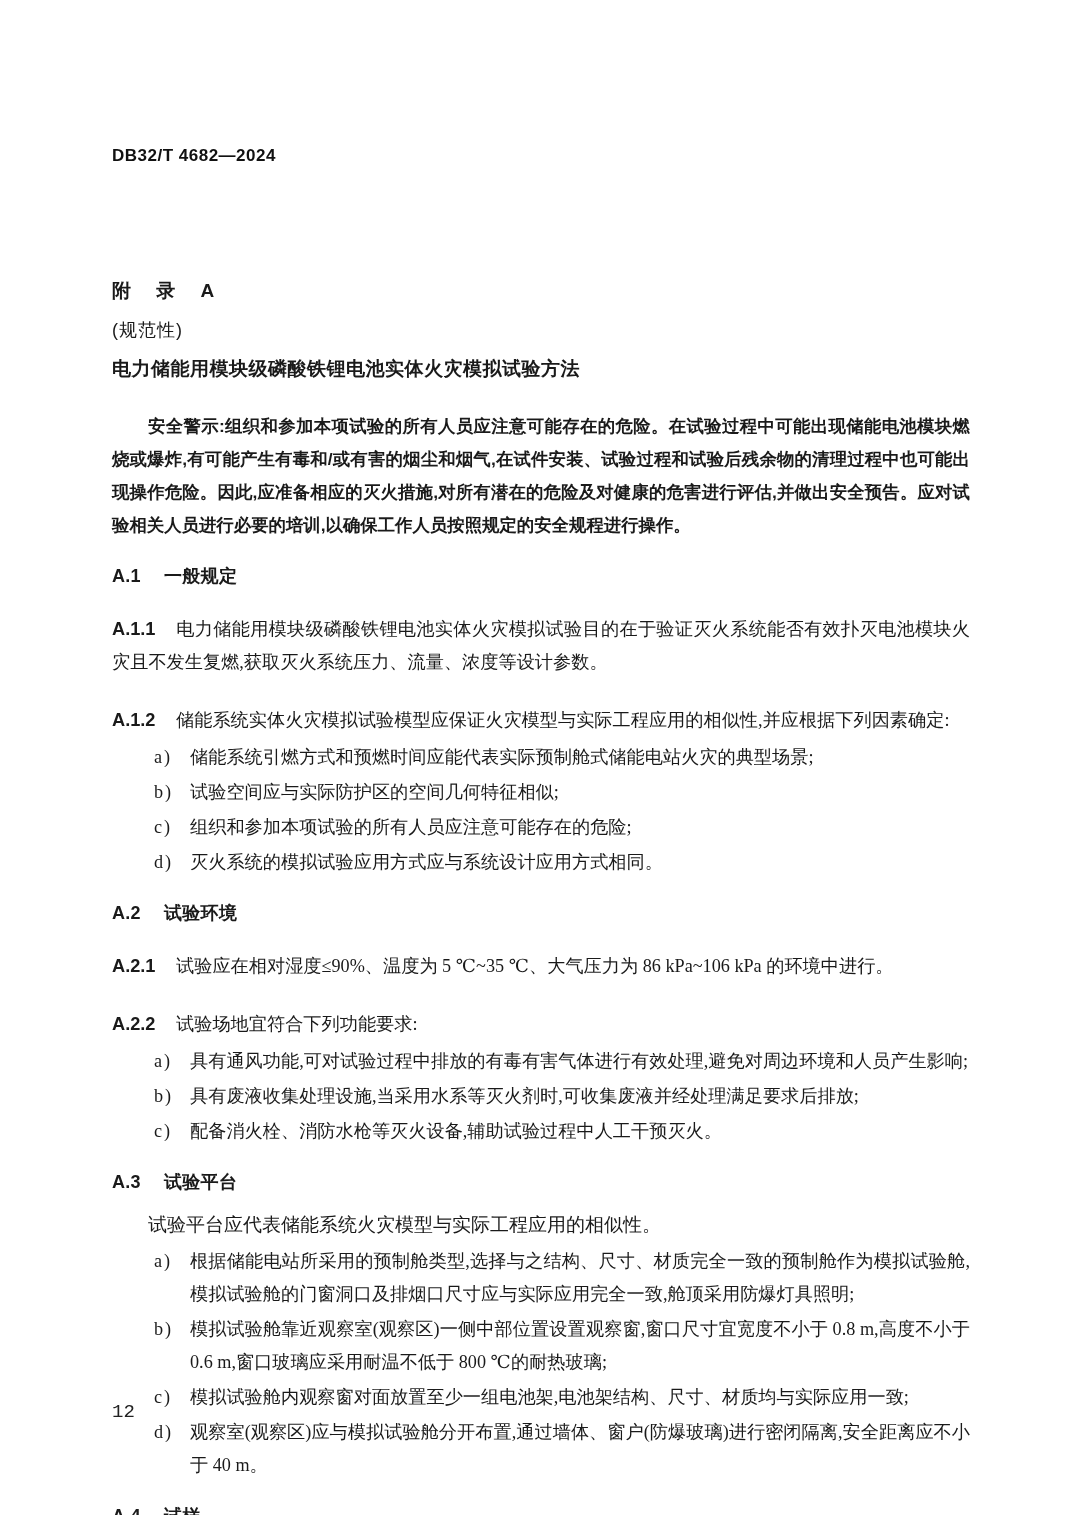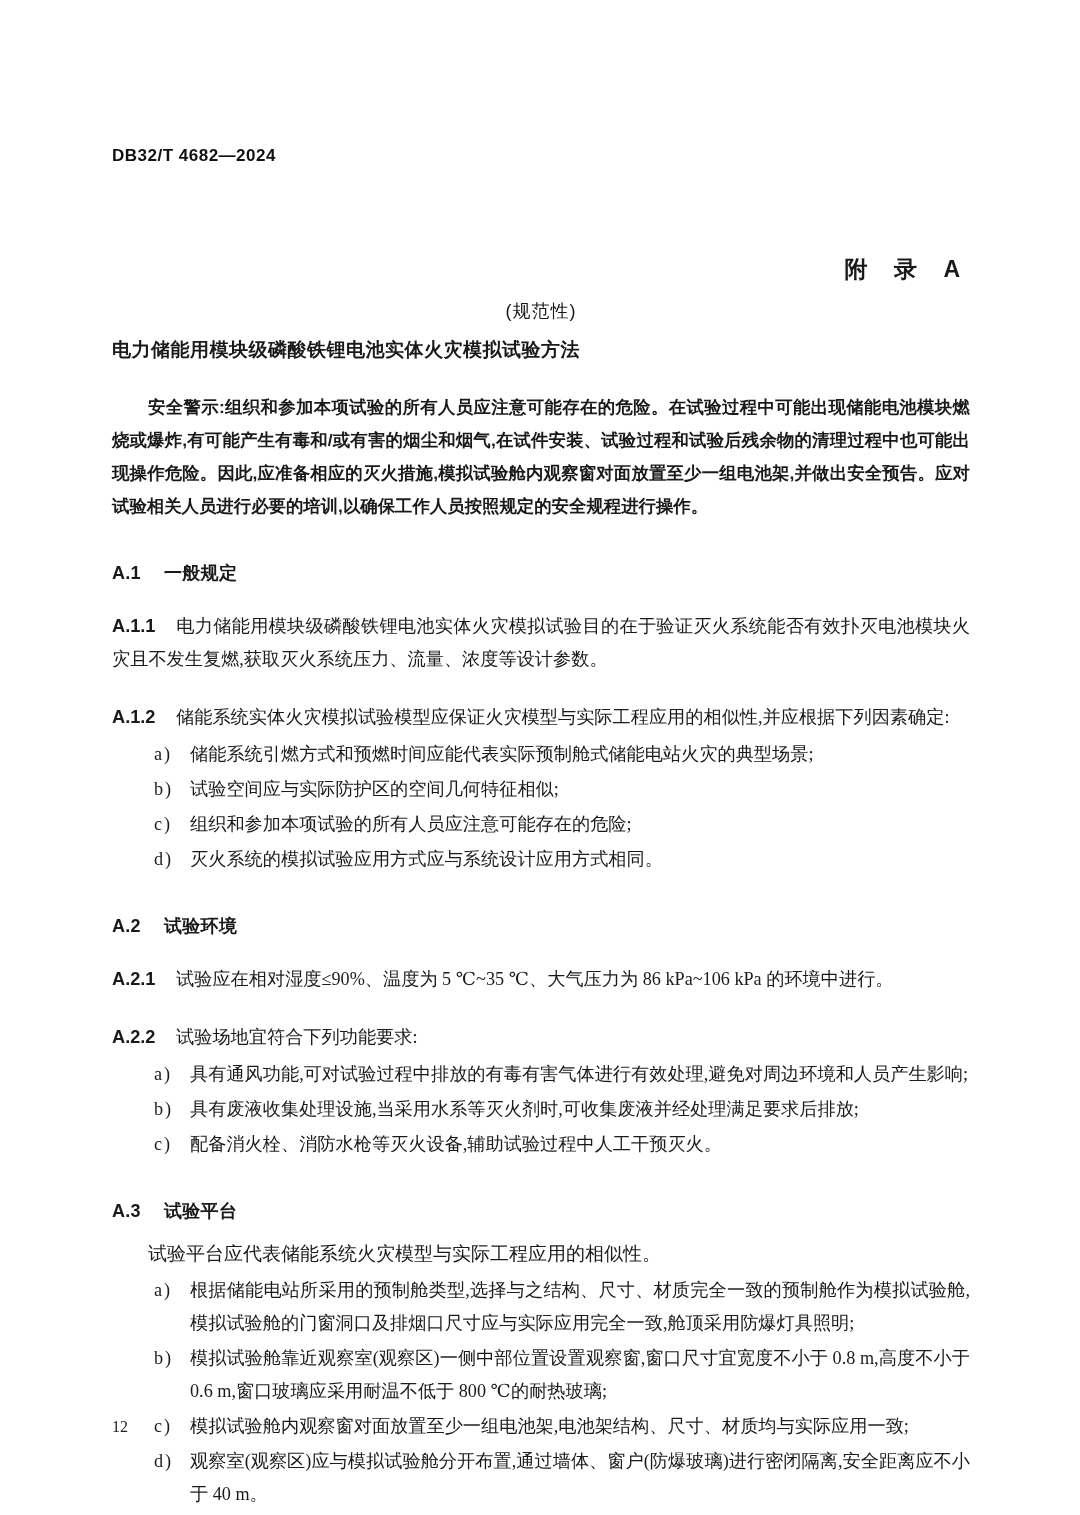--- a/index.html
+++ b/index.html
@@ -31,29 +31,28 @@
   }
   .header {
     font-family: "Liberation Sans", "DejaVu Sans", sans-serif;
     font-weight: bold;
     font-size: 17px;
     letter-spacing: 0.5px;
     color: #111;
     margin: 0 0 0 0;
   }
   .appendix-title {
-    text-align: right;
-    font-family: "Liberation Sans", "DejaVu Sans", sans-serif;
-    font-weight: bold;
-    font-size: 23px;
+    text-align: left;
+    font-family: "Liberation Sans", "DejaVu Sans", sans-serif;
+    font-weight: bold;
+    font-size: 19px;
     letter-spacing: 10px;
-    margin-top: 88px;
+    margin-top: 112px;
   }
   .appendix-sub {
-    text-align: center;
     font-family: "Liberation Sans", "DejaVu Sans", sans-serif;
     font-size: 18px;
     margin-top: 14px;
     letter-spacing: 1px;
   }
   .appendix-name {
     font-family: "Liberation Sans", "DejaVu Sans", sans-serif;
     font-weight: bold;
     font-size: 19px;
     margin-top: 14px;
@@ -66,21 +65,21 @@
     font-size: 17.4px;
     line-height: 33px;
     text-align: justify;
     text-justify: inter-ideograph;
     text-indent: 36px;
   }
   .sec-head {
     font-family: "Liberation Sans", "DejaVu Sans", sans-serif;
     font-weight: bold;
     font-size: 18px;
-    margin-top: 38px;
+    margin-top: 22px;
     letter-spacing: 0.3px;
   }
   .sec-head .num {
     display: inline-block;
     min-width: 52px;
   }
   .clause {
     font-size: 18.2px;
     line-height: 33px;
     margin-top: 25px;
@@ -122,40 +121,40 @@
     font-size: 19px;
     line-height: 33px;
     margin-top: 14px;
     padding-left: 36px;
     text-align: justify;
     text-justify: inter-ideograph;
   }
   .footer {
     position: absolute;
     left: 112px;
-    bottom: 79px;
-    font-family: Liberation Serif, serif;
-    font-size: 16px;
+    bottom: 92px;
+    font-family: Liberation Mono, monospace;
+    font-size: 19px;
     color: #222;
   }
 </style>
 </head>
 <body>
 
 <div class="page">
 
   <div class="content">
 
     <div class="header">DB32/T 4682—2024</div>
 
     <div class="appendix-title">附 录 A</div>
     <div class="appendix-sub">(规范性)</div>
     <div class="appendix-name">电力储能用模块级磷酸铁锂电池实体火灾模拟试验方法</div>
 
-    <div class="warning">安全警示:组织和参加本项试验的所有人员应注意可能存在的危险。在试验过程中可能出现储能电池模块燃烧或爆炸,有可能产生有毒和/或有害的烟尘和烟气,在试件安装、试验过程和试验后残余物的清理过程中也可能出现操作危险。因此,应准备相应的灭火措施,模拟试验舱内观察窗对面放置至少一组电池架,并做出安全预告。应对试验相关人员进行必要的培训,以确保工作人员按照规定的安全规程进行操作。</div>
+    <div class="warning">安全警示:组织和参加本项试验的所有人员应注意可能存在的危险。在试验过程中可能出现储能电池模块燃烧或爆炸,有可能产生有毒和/或有害的烟尘和烟气,在试件安装、试验过程和试验后残余物的清理过程中也可能出现操作危险。因此,应准备相应的灭火措施,对所有潜在的危险及对健康的危害进行评估,并做出安全预告。应对试验相关人员进行必要的培训,以确保工作人员按照规定的安全规程进行操作。</div>
 
     <div class="sec-head">
       <span class="num">A.1</span><span>一般规定</span>
     </div>
 
     <div class="clause">
       <span class="cnum">A.1.1</span><span class="ctext">电力储能用模块级磷酸铁锂电池实体火灾模拟试验目的在于验证灭火系统能否有效扑灭电池模块火灾且不发生复燃,获取灭火系统压力、流量、浓度等设计参数。</span>
     </div>
 
     <div class="clause">

